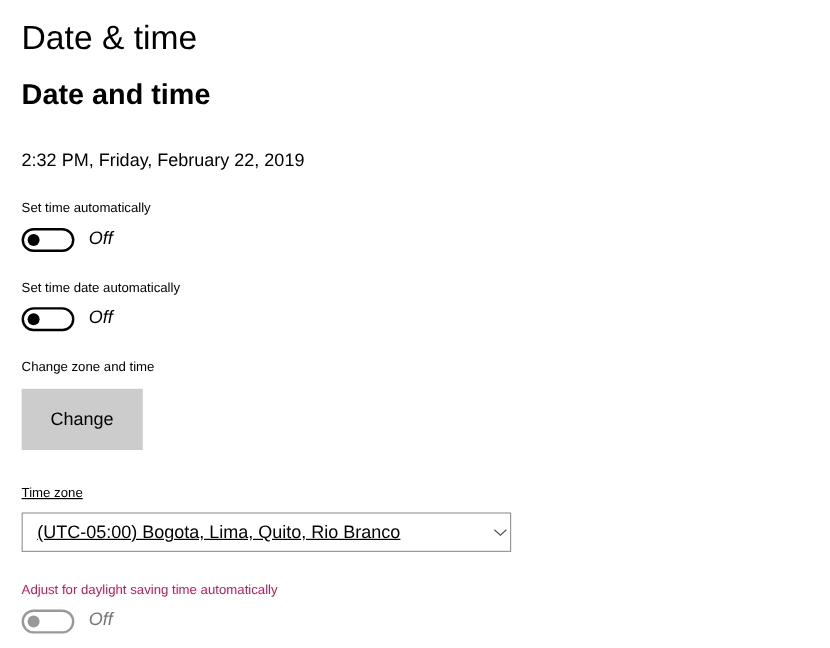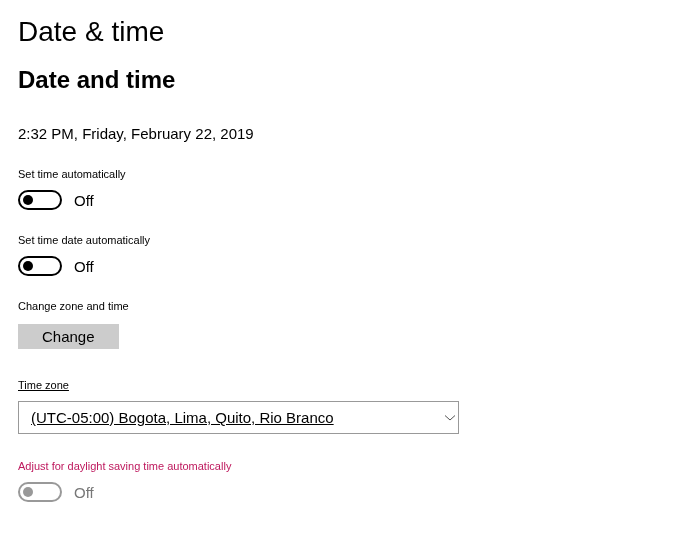--- a/index.html
+++ b/index.html
@@ -28,22 +28,22 @@
     }
     .setting-group {
       margin-bottom: 24px;
     }
     .setting-label {
       font-size: 11px;
       margin-bottom: 10px;
     }
     .toggle-row {
       display: flex;
-      align-items: center;
       gap: 12px;
+      font-style: italic;
     }
     .toggle {
       position: relative;
       width: 44px;
       height: 20px;
       border: 2px solid #000;
       border-radius: 20px;
       background: #fff;
       cursor: pointer;
       flex-shrink: 0;
@@ -67,36 +67,36 @@
     }
     .toggle-state {
       font-size: 15px;
     }
     .toggle-state.disabled {
       color: #777;
     }
     .change-btn {
       background: #ccc;
       border: none;
-      padding: 4px 24px;
+      padding: 17px 24px;
       font-size: 15px;
       font-family: inherit;
       cursor: pointer;
       margin-top: 2px;
     }
     .timezone-group {
       margin-top: 30px;
       margin-bottom: 24px;
       text-decoration: underline;
     }
     .dropdown {
       display: flex;
       align-items: center;
       justify-content: space-between;
-      width: 441px;
+      width: 408px;
       border: 1px solid #999;
       padding: 7px 2px 7px 12px;
       font-size: 15px;
       cursor: pointer;
       margin-top: 4px;
     }
     .chevron {
       width: 12px;
       height: 12px;
       display: flex;

